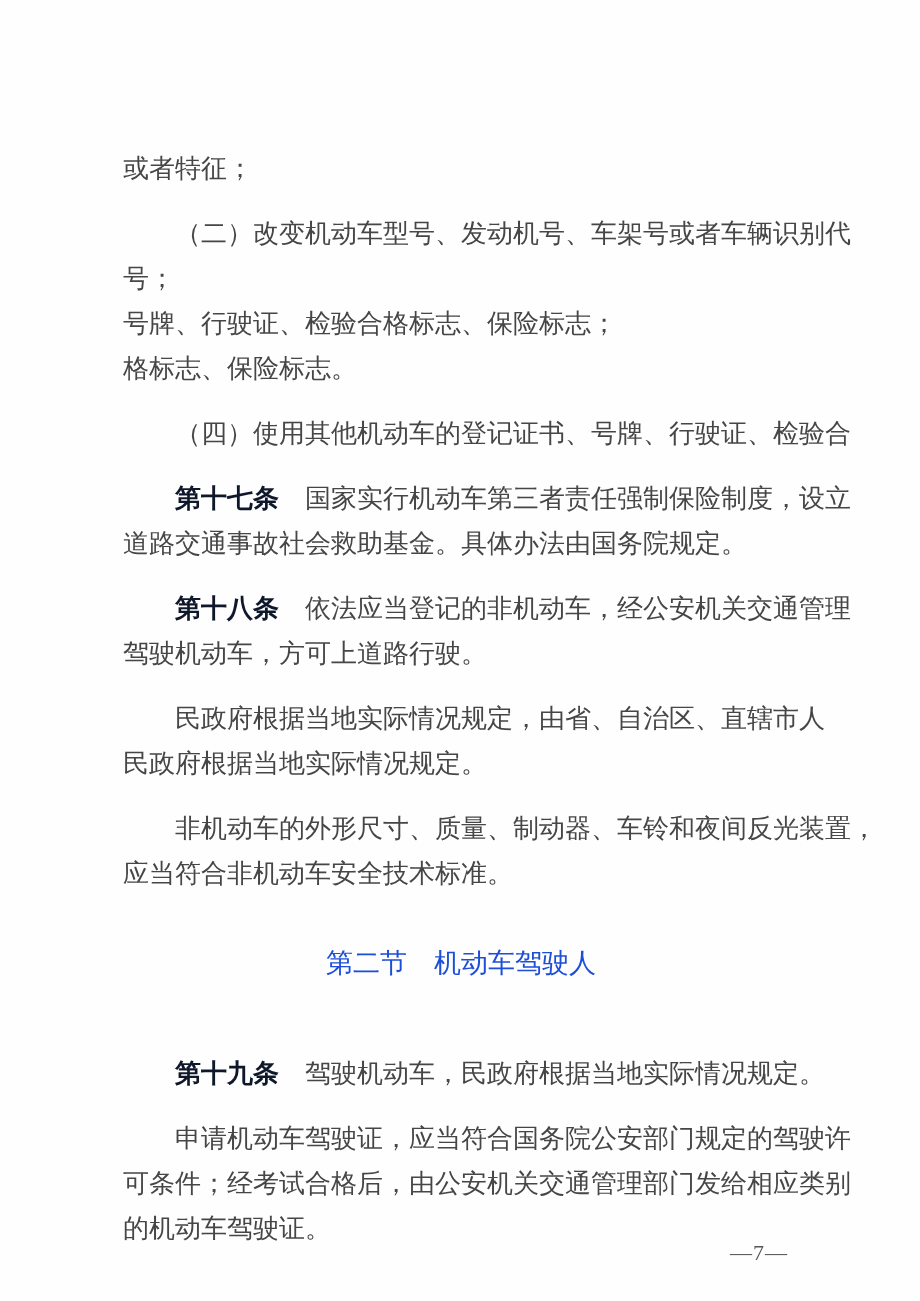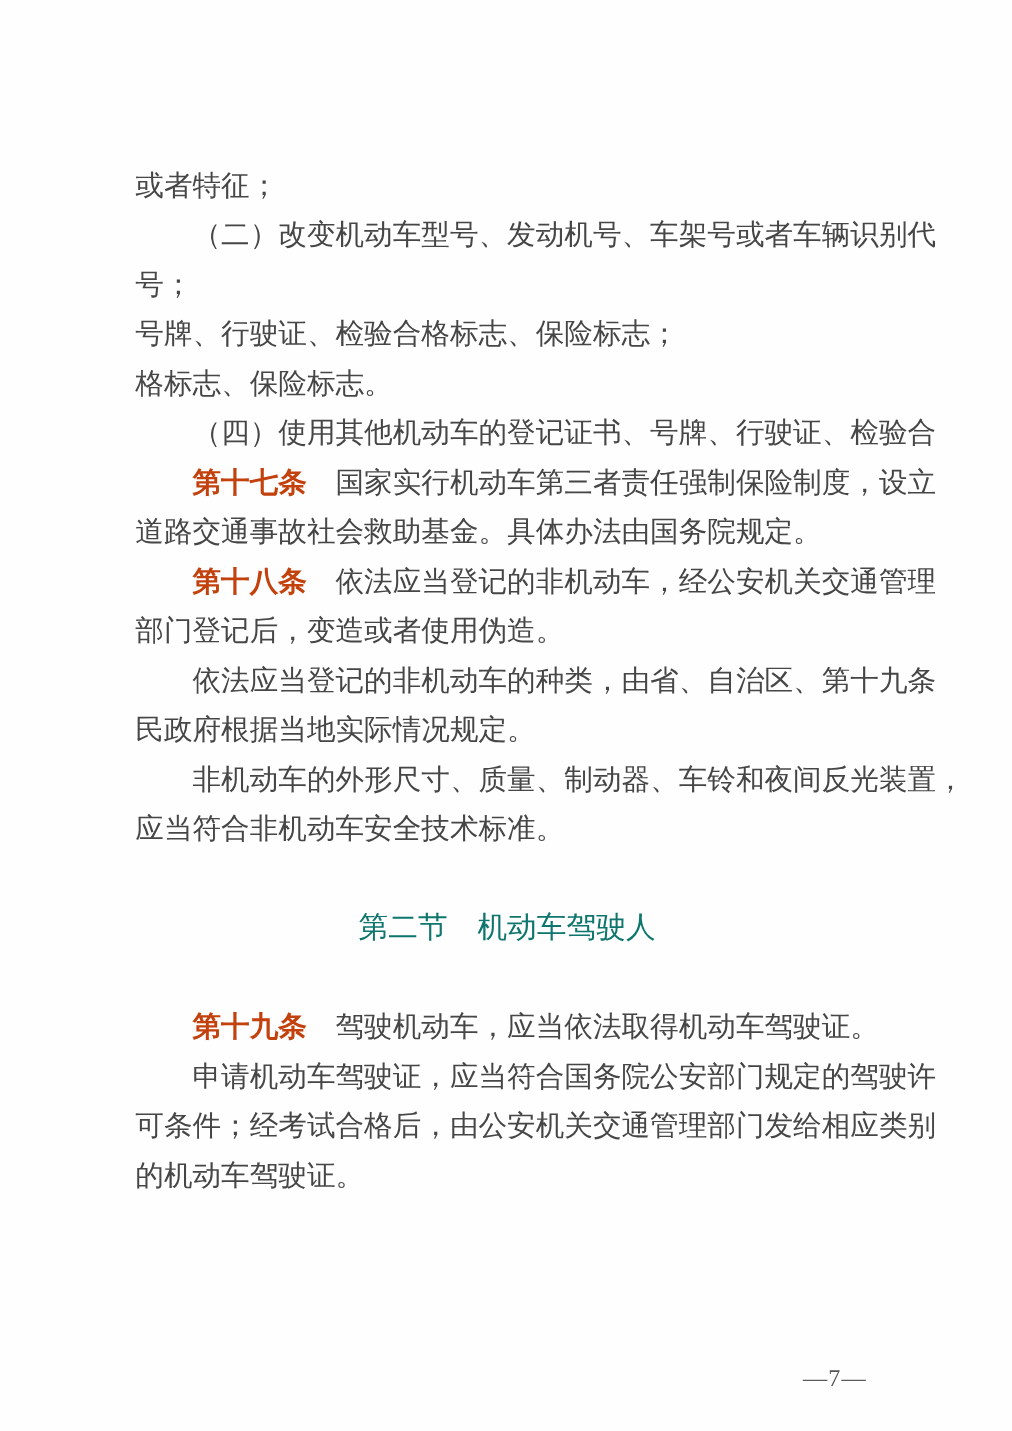--- a/index.html
+++ b/index.html
@@ -17,38 +17,38 @@
     top: 146px;
     width: 676px;
   }
   .line {
     height: 45px;
     line-height: 45px;
     font-size: 26px;
     color: #464646;
     white-space: nowrap;
   }
-  .indent { text-indent: 2em; }
+  .indent { text-indent: 2em; margin-top: 20px; }
   .justify {
     text-align: justify;
     text-align-last: justify;
   }
   .spacer { height: 45px; }
   .heading {
     height: 45px;
     line-height: 45px;
     font-size: 27px;
-    color: #0f766e;
+    color: #1d4ed8;
     text-align: center;
     white-space: nowrap;
   }
   .b {
     font-family: Liberation Sans, sans-serif;
     font-weight: 700;
-    color: #c2410c;
+    color: #0f172a;
   }
   .page-number {
     position: absolute;
     top: 1238px;
     right: 132px;
     font-size: 22px;
     line-height: 30px;
     color: #555555;
     letter-spacing: 1px;
   }
@@ -70,37 +70,37 @@
   <div class="line"><span>格标志、保险标志。</span></div>
 
   <div class="line indent justify"><span>（四）使用其他机动车的登记证书、号牌、行驶证、检验合</span></div>
 
   <div class="line indent justify"><span class="b">第十七条</span><span>　国家实行机动车第三者责任强制保险制度，设立</span></div>
 
   <div class="line"><span>道路交通事故社会救助基金。具体办法由国务院规定。</span></div>
 
   <div class="line indent justify"><span class="b">第十八条</span><span>　依法应当登记的非机动车，经公安机关交通管理</span></div>
 
-  <div class="line"><span>部门登记后，变造或者使用伪造。</span></div>
+  <div class="line"><span>驾驶机动车，方可上道路行驶。</span></div>
 
-  <div class="line indent justify"><span>依法应当登记的非机动车的种类，由省、自治区、第十九条</span></div>
+  <div class="line indent justify"><span>民政府根据当地实际情况规定，由省、自治区、直辖市人</span></div>
 
   <div class="line"><span>民政府根据当地实际情况规定。</span></div>
 
   <div class="line indent justify"><span>非机动车的外形尺寸、质量、制动器、车铃和夜间反光装置，</span></div>
 
   <div class="line"><span>应当符合非机动车安全技术标准。</span></div>
 
   <div class="spacer"></div>
 
   <div class="heading">第二节　机动车驾驶人</div>
 
   <div class="spacer"></div>
 
-  <div class="line indent"><span class="b">第十九条</span><span>　驾驶机动车，应当依法取得机动车驾驶证。</span></div>
+  <div class="line indent"><span class="b">第十九条</span><span>　驾驶机动车，民政府根据当地实际情况规定。</span></div>
 
   <div class="line indent justify"><span>申请机动车驾驶证，应当符合国务院公安部门规定的驾驶许</span></div>
 
   <div class="line justify"><span>可条件；经考试合格后，由公安机关交通管理部门发给相应类别</span></div>
 
   <div class="line"><span>的机动车驾驶证。</span></div>
 
 </div>
 
 <div class="page-number">—7—</div>

